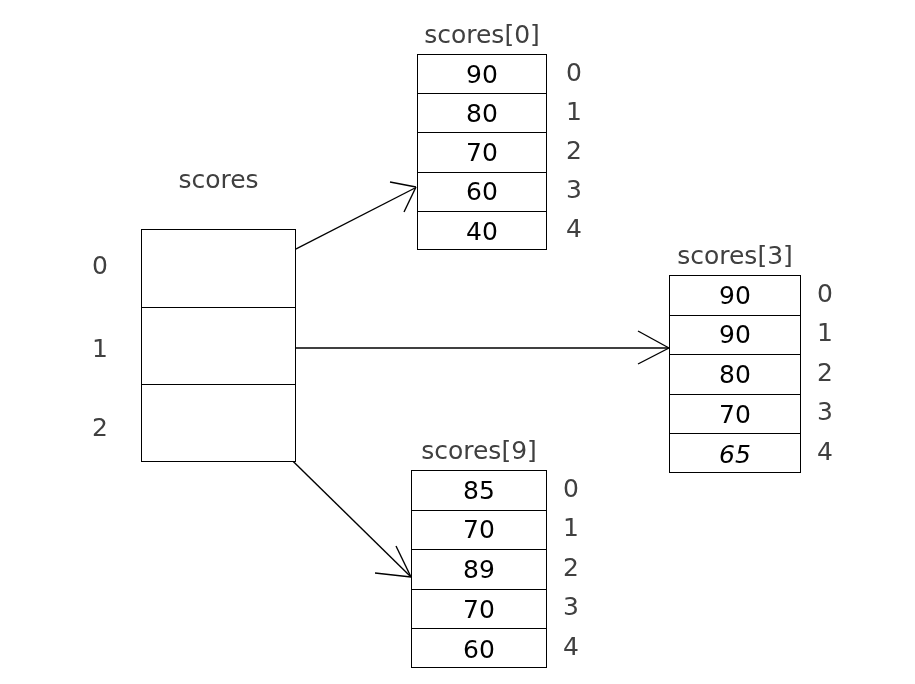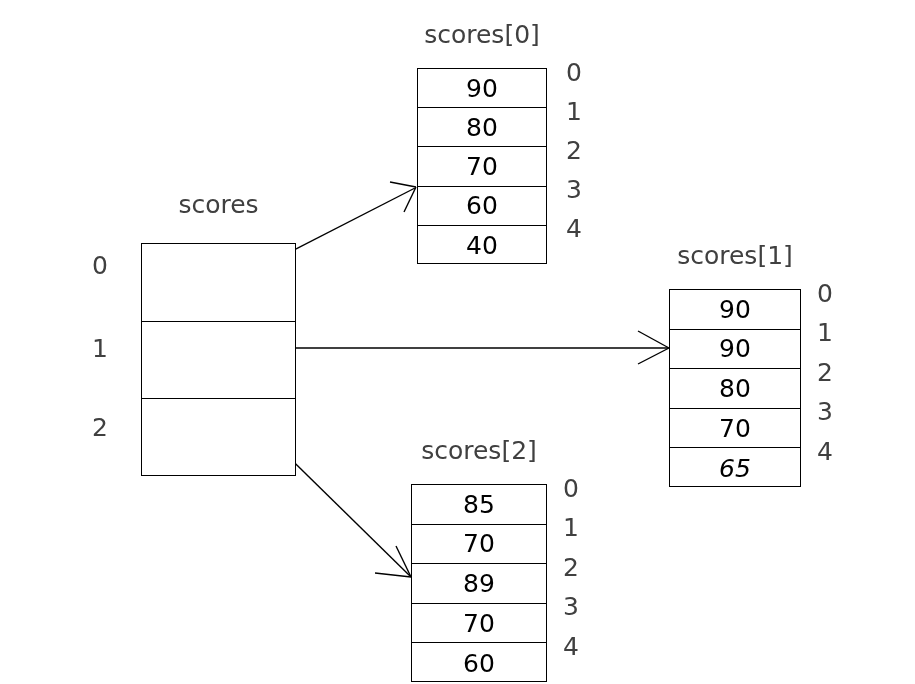--- a/index.html
+++ b/index.html
@@ -42,21 +42,20 @@
     font-size: 25px;
     text-align: center;
     width: 24px;
   }
   
   .array-box {
     position: absolute;
     border: 1.4px solid #000000;
     box-sizing: border-box;
     background: #ffffff;
-    margin-top: 14px;
   }
   .cell {
     box-sizing: border-box;
     border-bottom: 1.4px solid #000000;
     display: flex;
     align-items: center;
     justify-content: center;
     font-size: 25px;
     color: #000000;
     font-family: "DejaVu Sans", sans-serif;
@@ -87,21 +86,21 @@
       <line x1="638" y1="364" x2="669" y2="348" stroke="#000000" stroke-width="1.4"></line>
     </g>
 
     <g>
       <line x1="253" y1="422" x2="410" y2="576" stroke="#000000" stroke-width="1.4"></line>
       <line x1="375" y1="573" x2="411" y2="577" stroke="#000000" stroke-width="1.4"></line>
       <line x1="396" y1="546" x2="411" y2="577" stroke="#000000" stroke-width="1.4"></line>
     </g>
   </svg>
 
-  <div class="label array-title" style="left:141px; top:192px; width:155px;">scores</div>
+  <div class="label array-title" style="left:141px; top:167px; width:155px;">scores</div>
 
   <div class="array-box" style="left:141px; top:229px; width:155px; height:233px;">
     <div class="cell empty" style="height:77.6px;"></div>
     <div class="cell empty" style="height:77.6px;"></div>
     <div class="cell empty" style="height:77.6px;"></div>
   </div>
 
   <div class="label idx" style="left:88px; top:253px;">0</div>
   <div class="label idx" style="left:88px; top:336px;">1</div>
   <div class="label idx" style="left:88px; top:415px;">2</div>
@@ -115,37 +114,37 @@
     <div class="cell" style="height:39.2px;">60</div>
     <div class="cell" style="height:39.2px;">40</div>
   </div>
 
   <div class="label idx" style="left:562px; top:60px;">0</div>
   <div class="label idx" style="left:562px; top:99px;">1</div>
   <div class="label idx" style="left:562px; top:138px;">2</div>
   <div class="label idx" style="left:562px; top:177px;">3</div>
   <div class="label idx" style="left:562px; top:216px;">4</div>
 
-  <div class="label array-title" style="left:669px; top:243px; width:132px;">scores[1]</div>
+  <div class="label array-title" style="left:669px; top:243px; width:132px;">scores[3]</div>
 
   <div class="array-box" style="left:669px; top:275px; width:132px; height:198px;">
     <div class="cell" style="height:39.6px;">90</div>
     <div class="cell" style="height:39.6px;">90</div>
     <div class="cell" style="height:39.6px;">80</div>
     <div class="cell" style="height:39.6px;">70</div>
     <div class="cell" style="height:39.6px;font-style:italic;">65</div>
   </div>
 
   <div class="label idx" style="left:813px; top:281px;">0</div>
   <div class="label idx" style="left:813px; top:320px;">1</div>
   <div class="label idx" style="left:813px; top:360px;">2</div>
   <div class="label idx" style="left:813px; top:399px;">3</div>
   <div class="label idx" style="left:813px; top:439px;">4</div>
 
-  <div class="label array-title" style="left:411px; top:438px; width:136px;">scores[2]</div>
+  <div class="label array-title" style="left:411px; top:438px; width:136px;">scores[9]</div>
 
   <div class="array-box" style="left:411px; top:470px; width:136px; height:198px;">
     <div class="cell" style="height:39.6px;text-align:right;">85</div>
     <div class="cell" style="height:39.6px;">70</div>
     <div class="cell" style="height:39.6px;">89</div>
     <div class="cell" style="height:39.6px;">70</div>
     <div class="cell" style="height:39.6px;">60</div>
   </div>
 
   <div class="label idx" style="left:559px; top:476px;">0</div>

